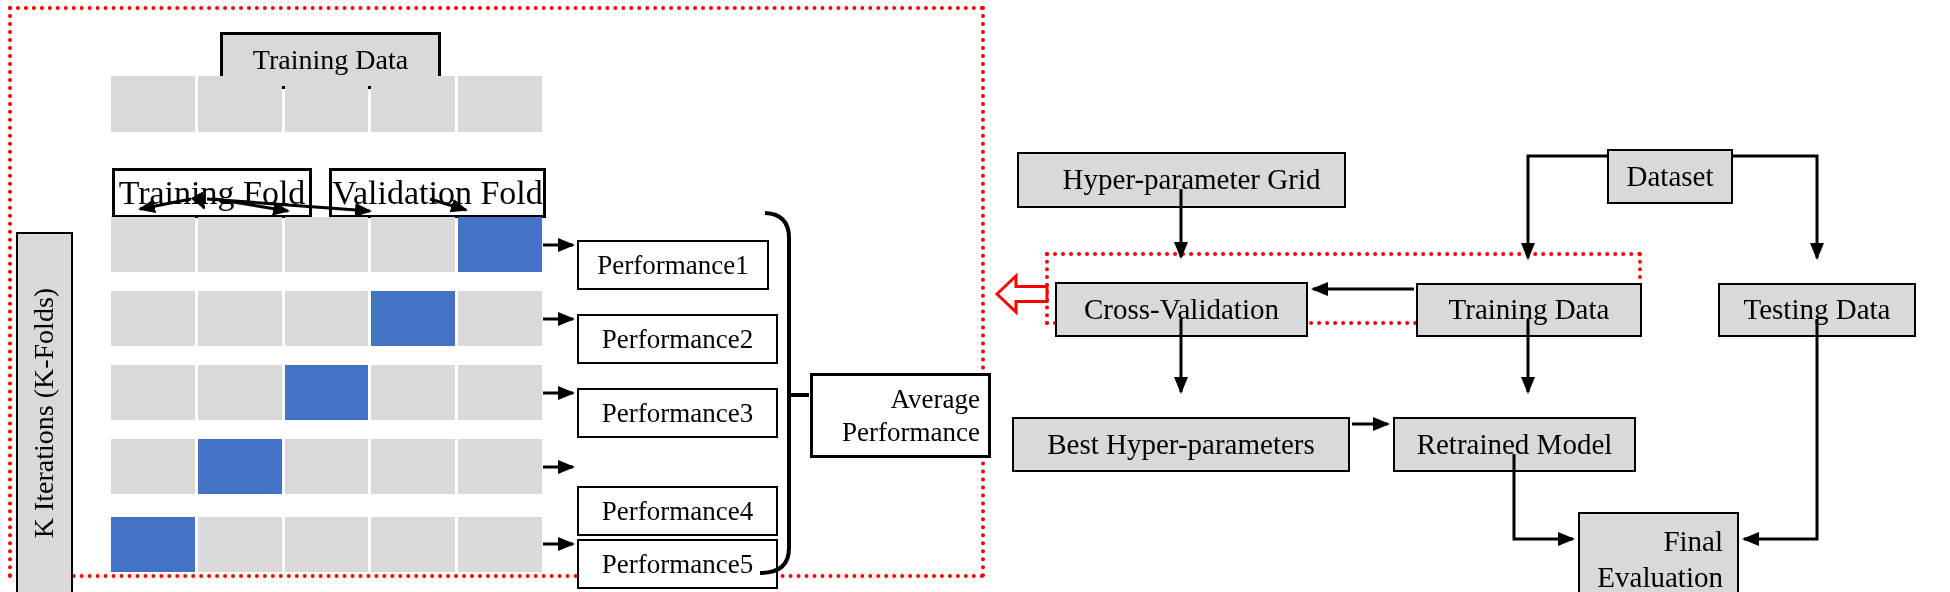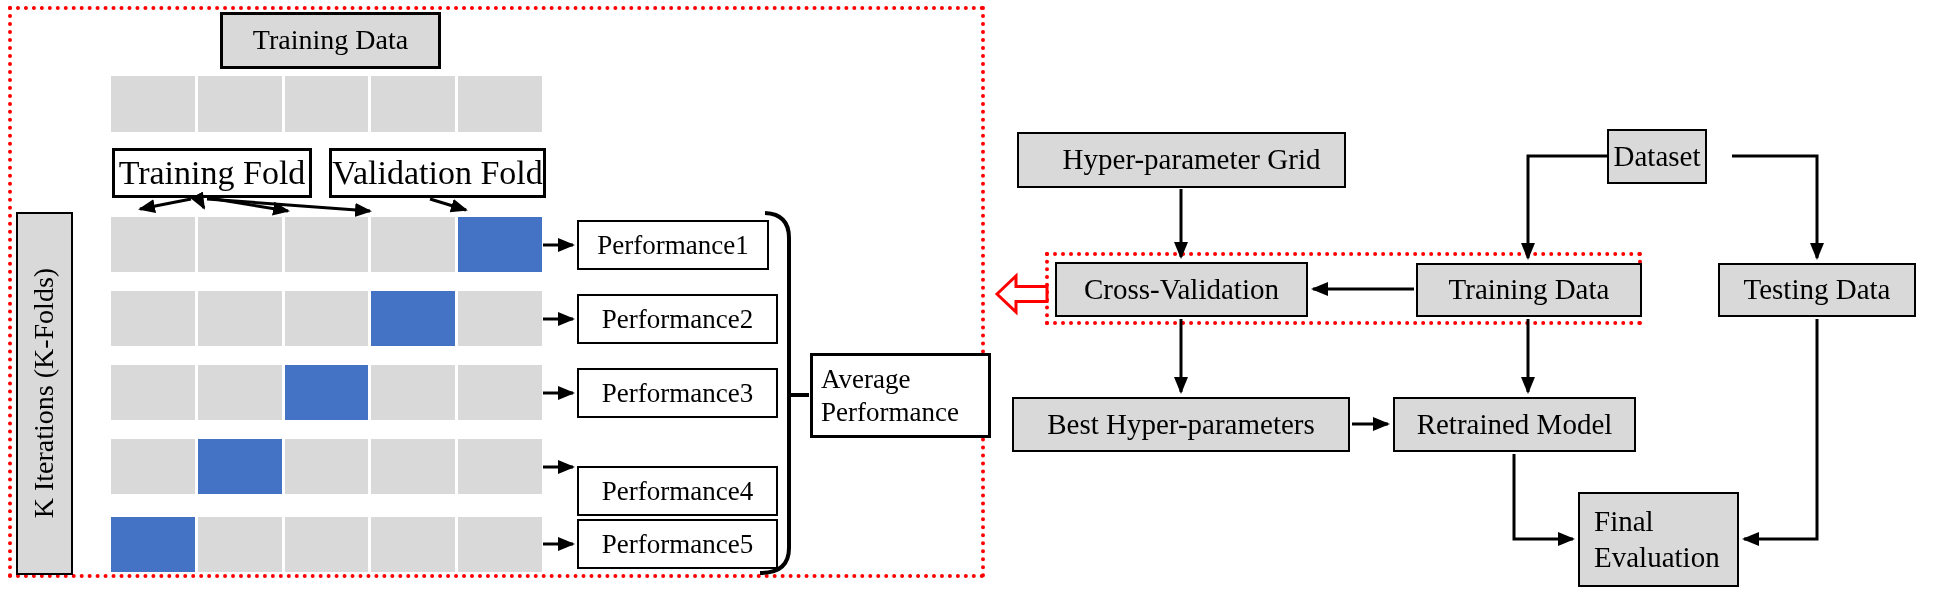--- a/index.html
+++ b/index.html
@@ -6,22 +6,22 @@
     --gray:#d9d9d9; --blue:#4472c4; --red:#ff0000; --ink:#000000; --paper:#ffffff;
   }
   html,body{margin:0;padding:0;background:#fff;}
   #canvas{
     position:relative; width:1950px; height:592px; background:var(--paper);
     font-family:"Liberation Serif","DejaVu Serif",serif; color:var(--ink);
     overflow:hidden;
   }
   .abs{position:absolute; box-sizing:border-box;}
   .box{
-    display:flex; align-items:center; justify-content:center; text-align:left;
-    border:2px solid var(--ink); background:var(--gray); line-height:1.22;
+    display:flex; align-items:center; justify-content:center; text-align:right;
+    border:2px solid var(--ink); background:var(--gray); line-height:1.22;margin-top:20px;
   }
   .box.white{background:var(--paper);}
   .box.thick{border-width:3px;}
   .fs29{font-size:29px;} .fs28{font-size:28px;} .fs27{font-size:27px;} .fs26{font-size:34px;}
   .red-dotted{border:4px dotted var(--red); background:transparent;}
   .cells{display:flex; gap:3px;}
   .cell{flex:1 1 0; background:var(--gray);}
   .cell.validation{background:var(--blue);}
   .vertical-label{display:flex;align-items:center;justify-content:center;}
   .vertical-label span{transform:rotate(-90deg); white-space:nowrap;}
@@ -123,21 +123,21 @@
   </div>
 
   <div class="abs box fs29" style="left:1055px; top:262px; width:253px; height:55px;">
     <span>Cross-Validation</span>
   </div>
 
   <div class="abs box fs29" style="left:1416px; top:263px; width:226px; height:54px;">
     <span>Training Data</span>
   </div>
 
-  <div class="abs box fs29" style="left:1607px; top:129px; width:100px; height:55px;">
+  <div class="abs box fs29" style="left:1607px; top:129px; width:126px; height:55px;">
     <span>Dataset</span>
   </div>
 
   <div class="abs box fs29" style="left:1718px; top:263px; width:198px; height:54px;">
     <span>Testing Data</span>
   </div>
 
   <div class="abs box fs29" style="left:1012px; top:397px; width:338px; height:55px;">
     <span>Best Hyper-parameters</span>
   </div>

